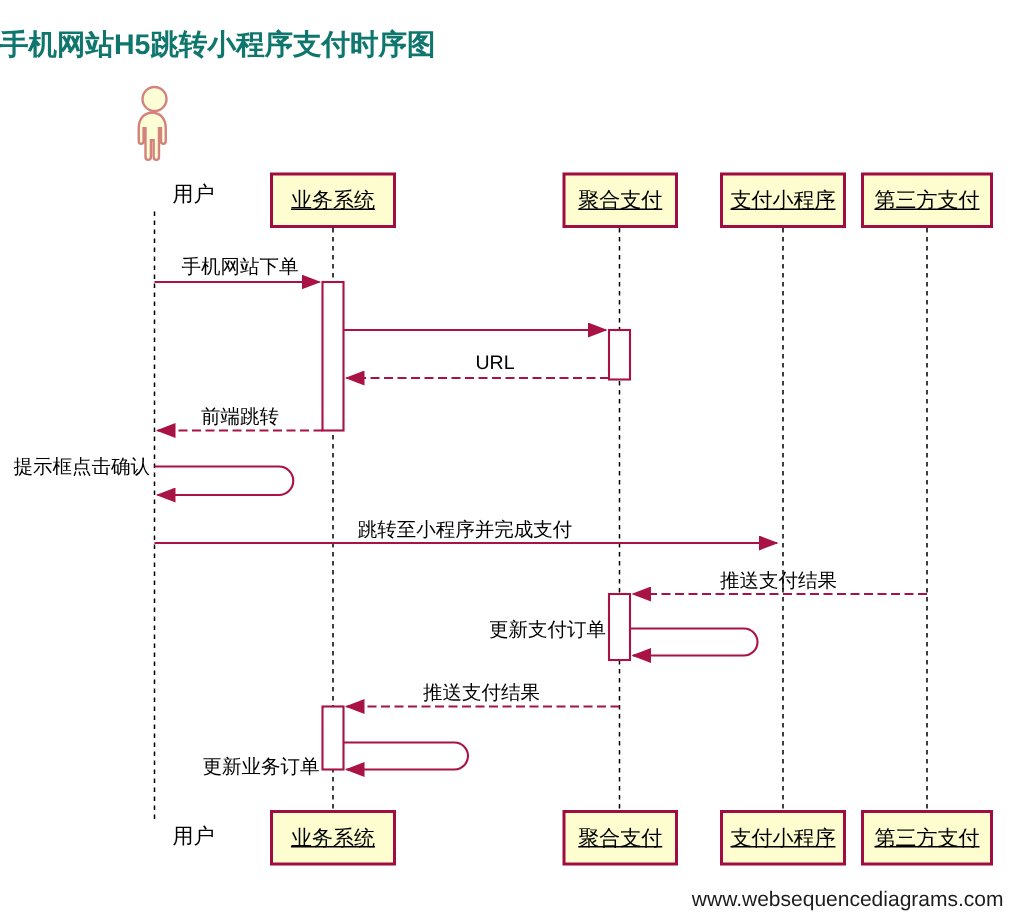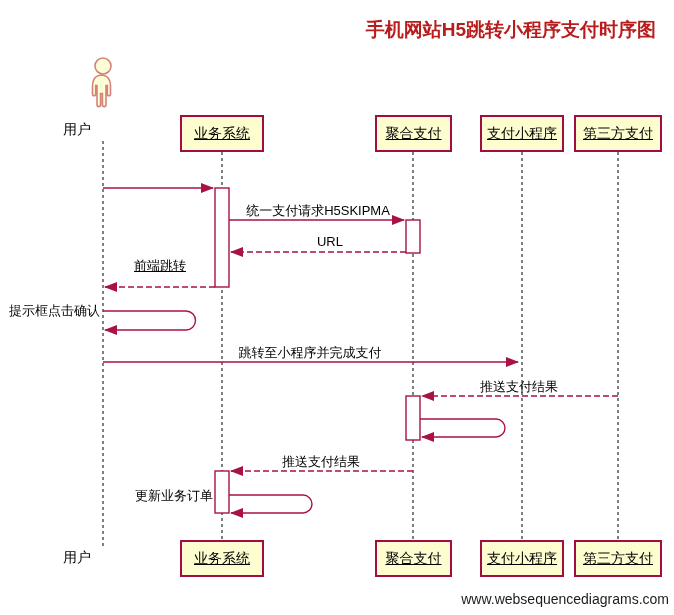--- a/index.html
+++ b/index.html
@@ -7,33 +7,33 @@
     position:relative;
     width:674px;height:615px;
     background:#ffffff;
     font-family:"Liberation Sans","DejaVu Sans",sans-serif;
     overflow:hidden;
   }
   #diagram-svg{position:absolute;left:0;top:0;z-index:0;}
   .abs{position:absolute;z-index:2;}
   .title{
     left:0;top:17px;width:656px;
-    text-align:right;
-    font-size:19px;font-weight:bold;color:#b91c1c;
+    text-align:left;
+    font-size:19px;font-weight:bold;color:#0f766e;
   }
   .participant-box{
     box-sizing:border-box;
     background:#FDFDCF;
     border:2px solid #A00D42;
     display:flex;align-items:center;justify-content:center;
     font-size:14px;color:#000;
   }
   .participant-box span{text-decoration:underline;}
   .actor-label{
-    text-align:left;
+    text-align:right;
     font-size:14px;color:#000;
   }
   .msg-label{
     font-size:13px;color:#000;
     white-space:nowrap;
   }
   .center{text-align:center;}
   .right{text-align:right;}
   .watermark{
     right:5px;top:591px;
@@ -96,28 +96,29 @@
   <div class="abs participant-box" style="left:375px;top:115px;width:77px;height:37px;">
     <span>聚合支付</span>
   </div>
   <div class="abs participant-box" style="left:480px;top:115px;width:84px;height:37px;">
     <span>支付小程序</span>
   </div>
   <div class="abs participant-box" style="left:574px;top:115px;width:88px;height:37px;">
     <span>第三方支付</span>
   </div>
 
-  <div class="abs msg-label center" style="left:233px;top:202px;width:170px;">统一支付请求H5SKIPMA</div>
+  <div class="abs msg-label center" style="left:95px;top:169px;width:130px;">手机网站下单</div>
   <div class="abs msg-label center" style="left:300px;top:234px;width:60px;">URL</div>
-  <div class="abs msg-label center" style="left:110px;top:257px;width:100px;text-decoration:underline;">前端跳转</div>
+  <div class="abs msg-label center" style="left:110px;top:269px;width:100px;">前端跳转</div>
   <div class="abs msg-label right" style="left:0px;top:302px;width:100px;">提示框点击确认</div>
   <div class="abs msg-label center" style="left:210px;top:344px;width:200px;">跳转至小程序并完成支付</div>
   <div class="abs msg-label center" style="left:459px;top:378px;width:120px;">推送支付结果</div>
+  <div class="abs msg-label right" style="left:300px;top:411px;width:104px;">更新支付订单</div>
   <div class="abs msg-label center" style="left:261px;top:453px;width:120px;">推送支付结果</div>
-  <div class="abs msg-label right" style="left:110px;top:487px;width:103px;">更新业务订单</div>
+  <div class="abs msg-label right" style="left:110px;top:502px;width:103px;">更新业务订单</div>
 
   <div class="abs actor-label" style="left:63px;top:549px;width:80px;">用户</div>
   <div class="abs participant-box" style="left:180px;top:540px;width:84px;height:37px;">
     <span>业务系统</span>
   </div>
   <div class="abs participant-box" style="left:375px;top:540px;width:77px;height:37px;">
     <span>聚合支付</span>
   </div>
   <div class="abs participant-box" style="left:480px;top:540px;width:84px;height:37px;">
     <span>支付小程序</span>

